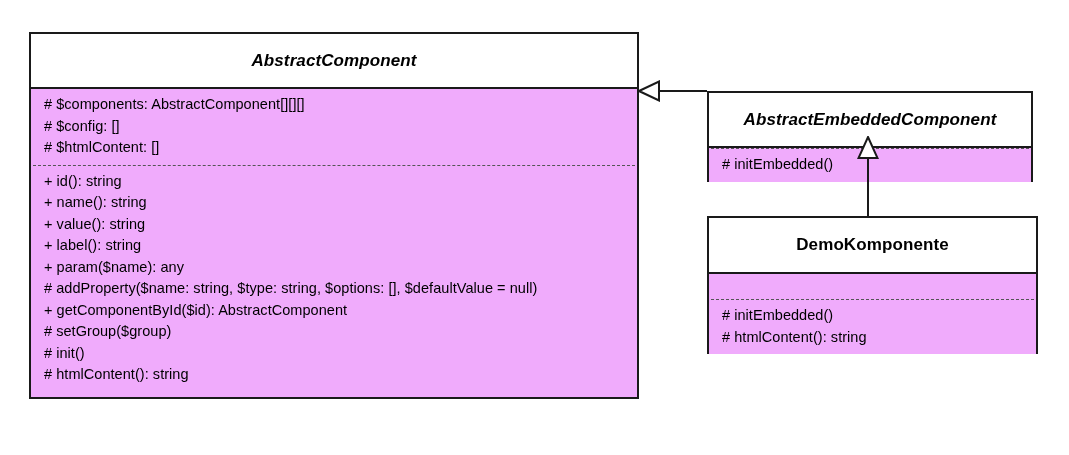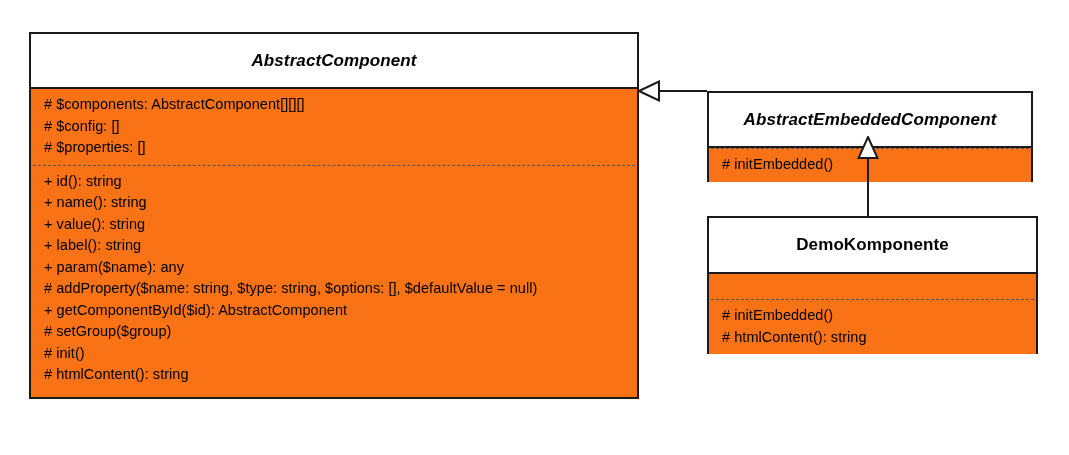--- a/index.html
+++ b/index.html
@@ -47,21 +47,21 @@
     justify-content: center;
     border-bottom: 2px solid #1a1a1a;
     flex: none;
   }
   .uml-title.abstract {
     font-style: italic;
   }
 
   .uml-body {
     box-sizing: border-box;
-    background: #f97316;
+    background: #f0abfc;
     flex: 1 1 auto;
     display: flex;
     flex-direction: column;
     padding: 0;
   }
 
   .uml-compartment {
     box-sizing: border-box;
     padding: 5px 0 6px 0;
   }
@@ -153,21 +153,21 @@
 <body>
 
 <div id="canvas">
 
   <div class="uml-class" id="class-abstract-component">
     <div class="uml-title abstract">AbstractComponent</div>
     <div class="uml-body">
       <div class="uml-compartment">
         <div class="uml-member"># $components: AbstractComponent[][][]</div>
         <div class="uml-member"># $config: []</div>
-        <div class="uml-member"># $properties: []</div>
+        <div class="uml-member"># $htmlContent: []</div>
       </div>
       <div class="uml-sep"></div>
       <div class="uml-compartment">
         <div class="uml-member">+ id(): string</div>
         <div class="uml-member">+ name(): string</div>
         <div class="uml-member">+ value(): string</div>
         <div class="uml-member">+ label(): string</div>
         <div class="uml-member">+ param($name): any</div>
         <div class="uml-member"># addProperty($name: string, $type: string, $options: [], $defaultValue = null)</div>
         <div class="uml-member">+ getComponentById($id): AbstractComponent</div>

